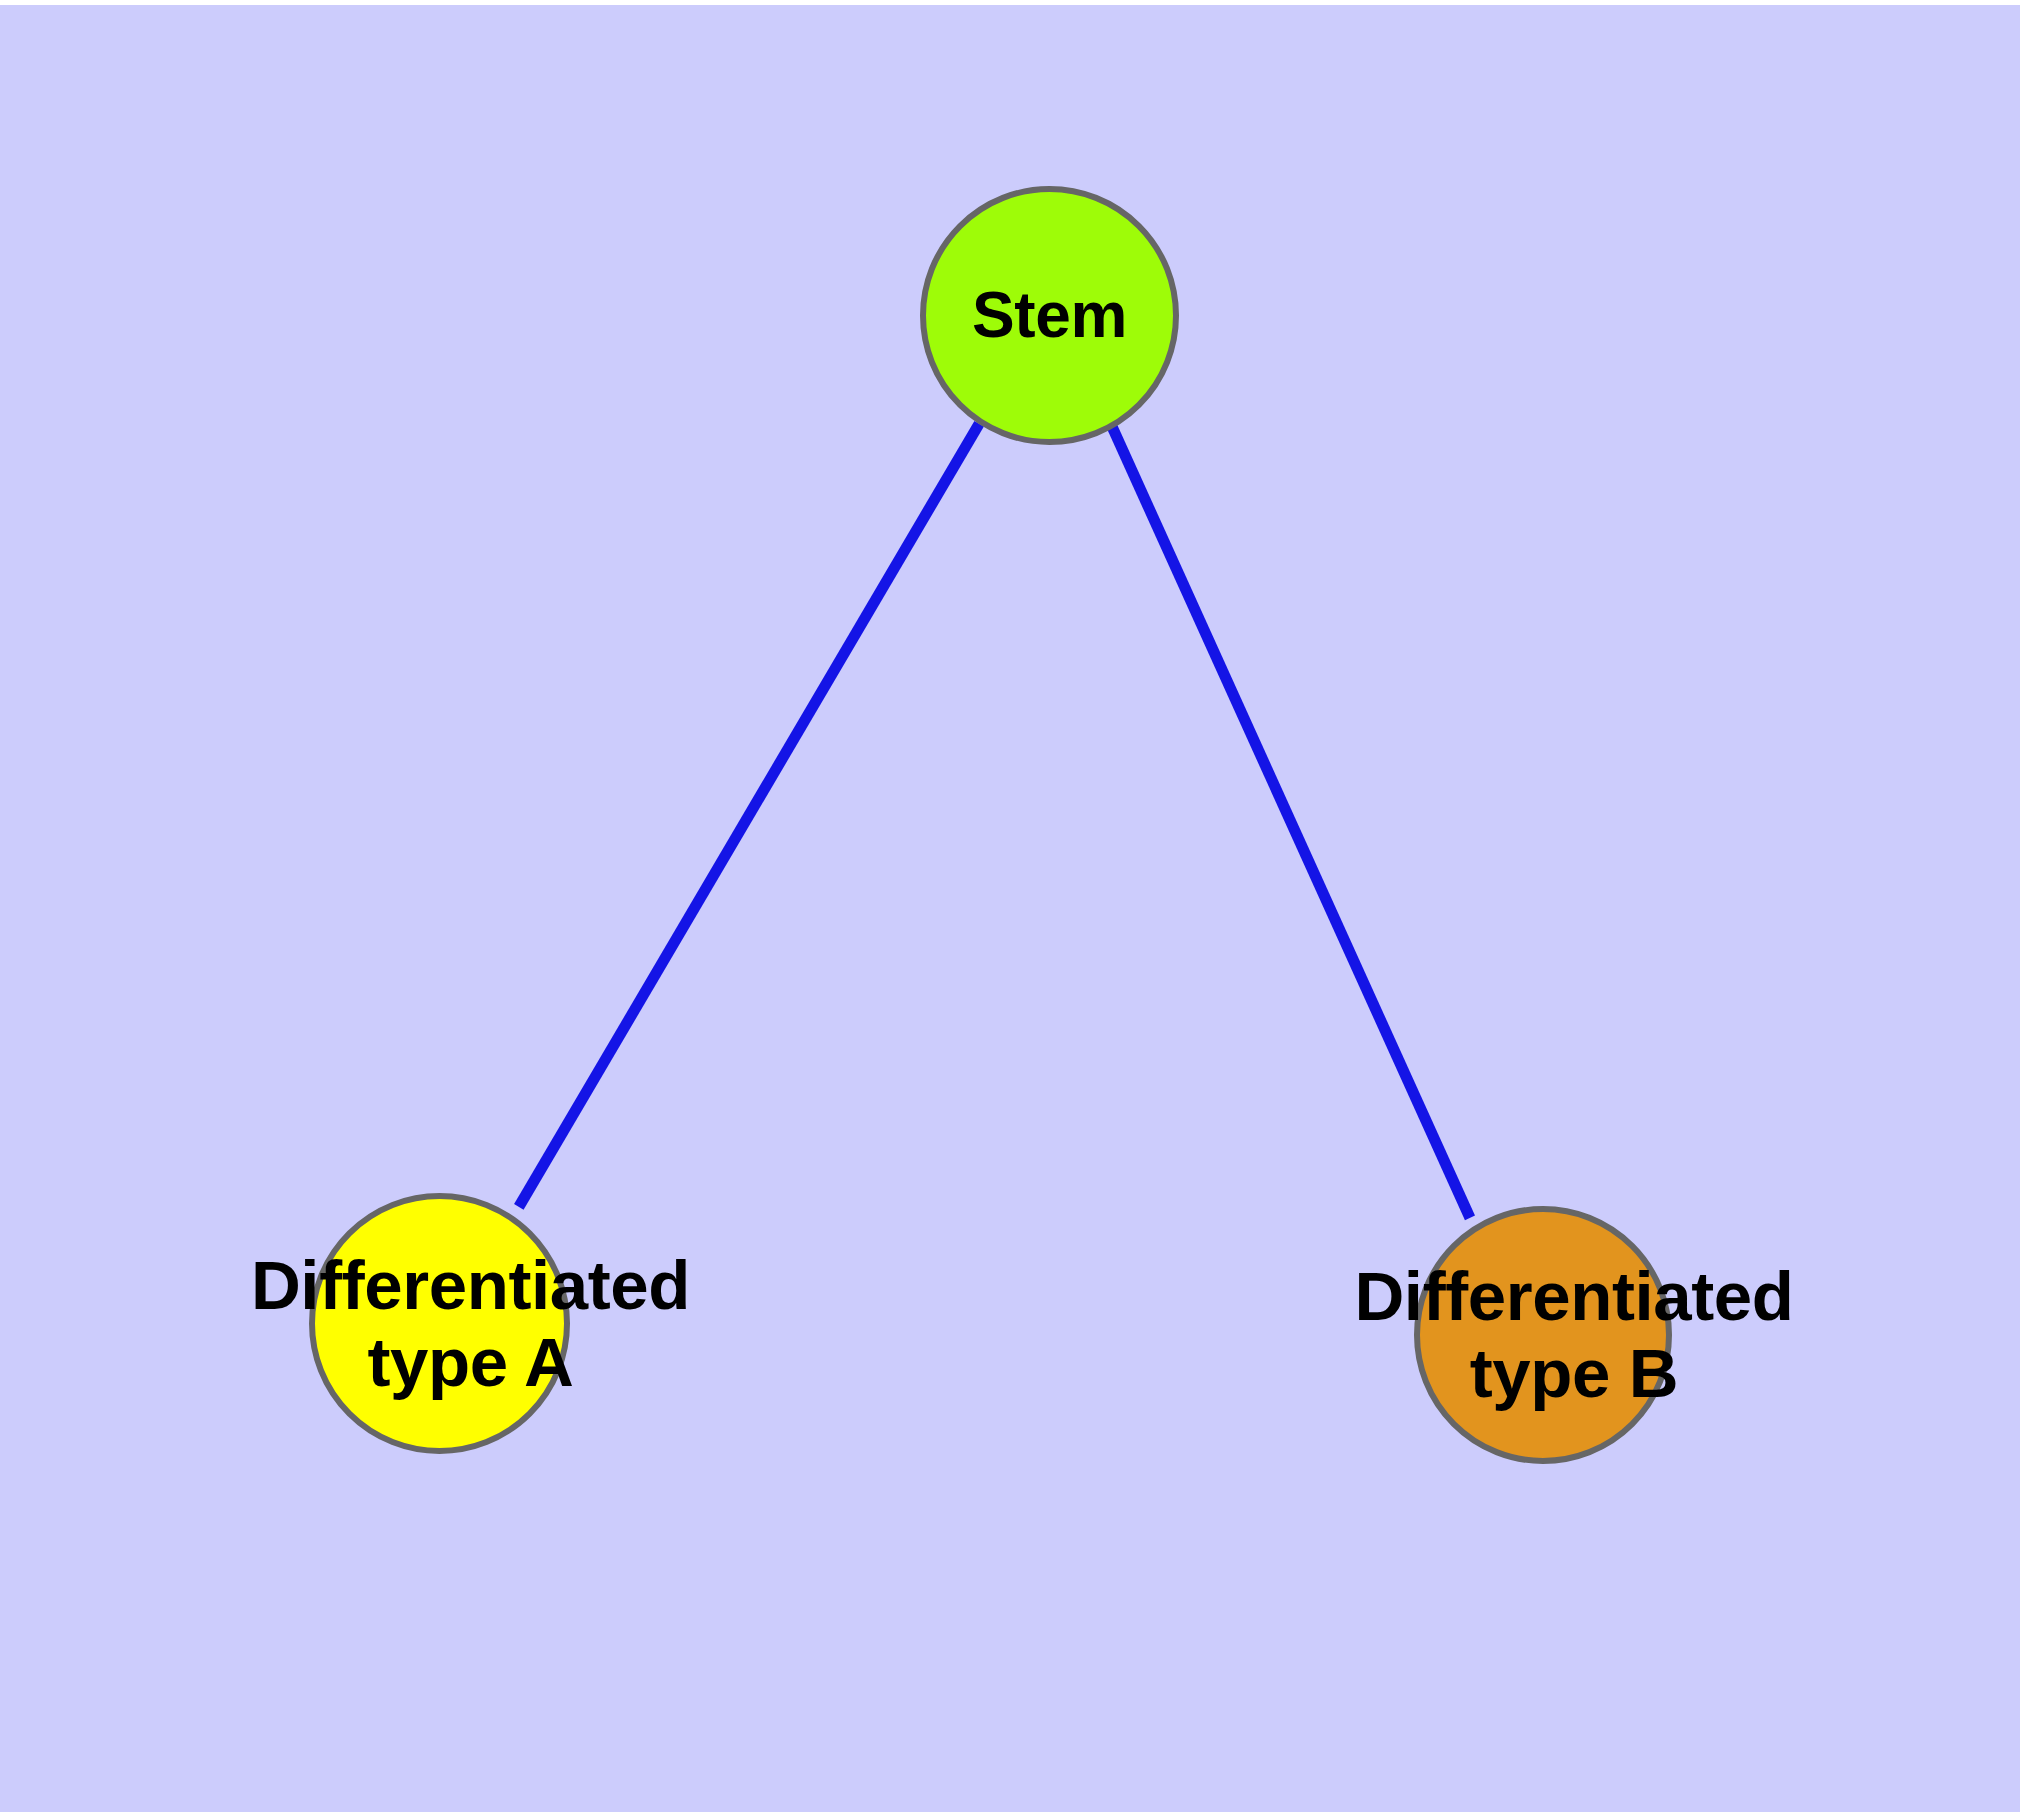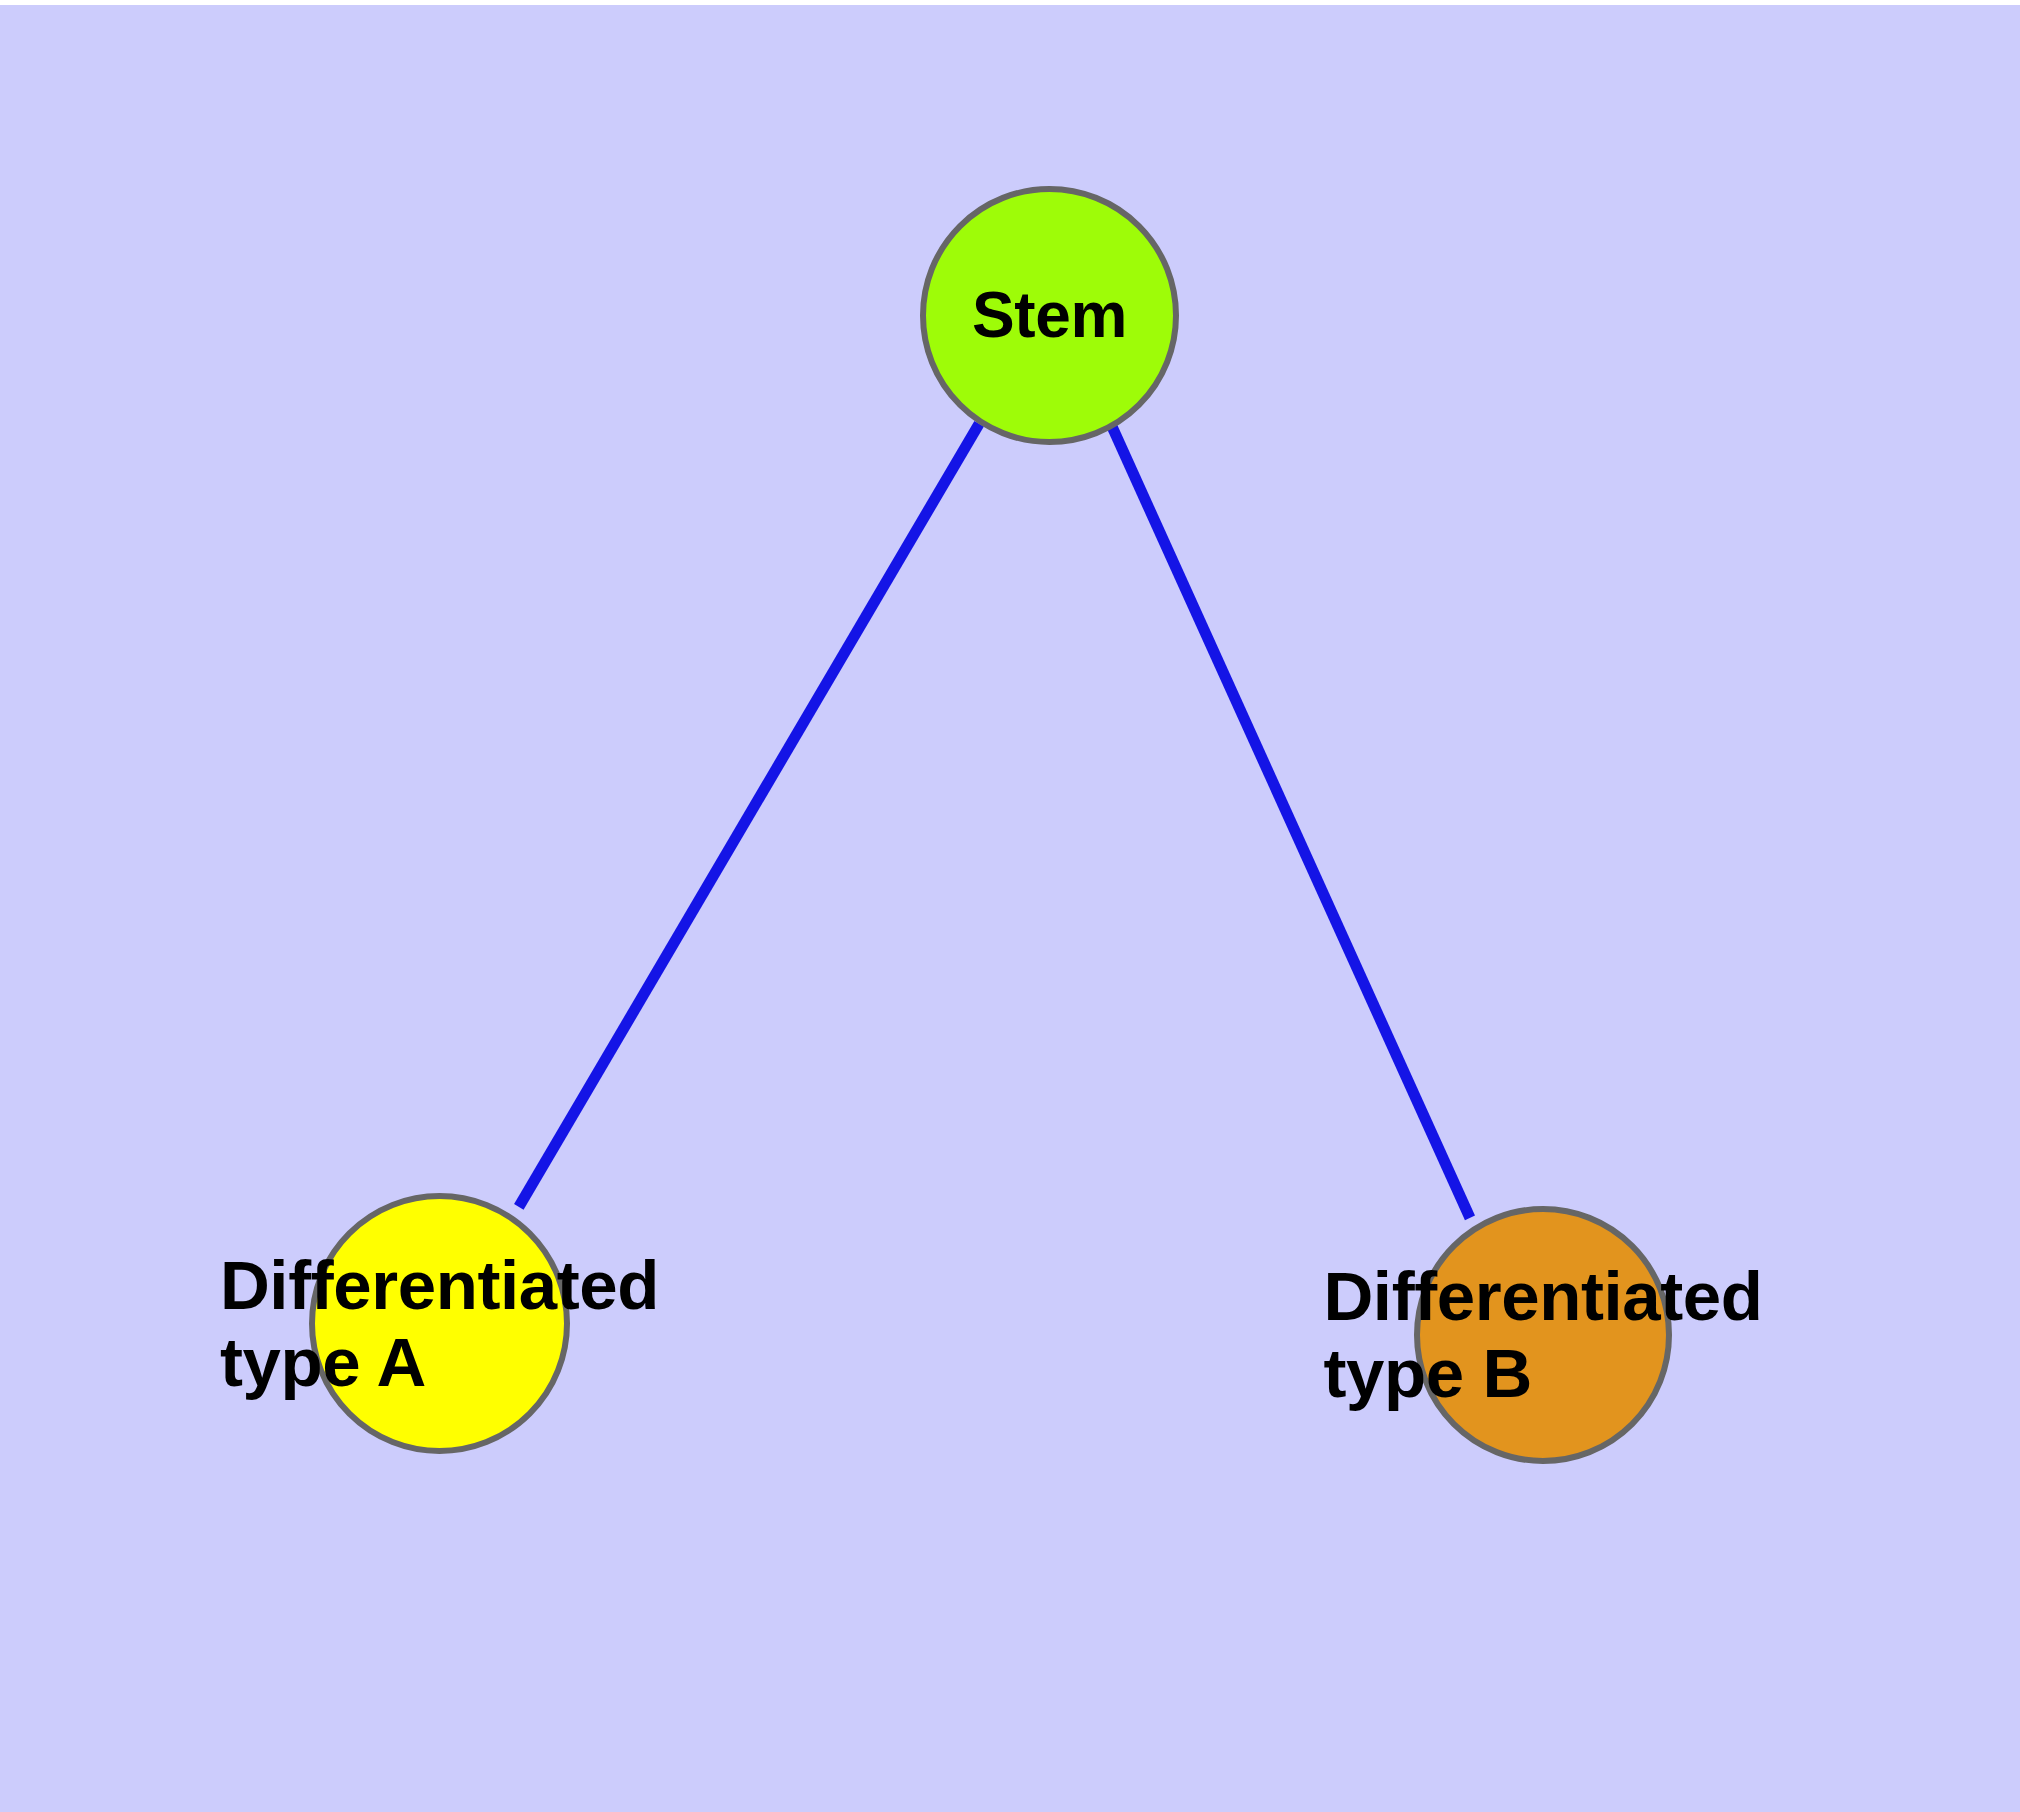--- a/index.html
+++ b/index.html
@@ -42,27 +42,28 @@
     box-sizing: border-box;
     border-style: solid;
   }
   .node-label {
     position: absolute;
     left: 50%;
     top: 50%;
     transform: translate(-50%, -50%);
     color: #000000;
     font-weight: bold;
+    text-align: center;
     white-space: pre;
     line-height: 1.12;
     letter-spacing: -0.4px;
     pointer-events: none;
   }
   .label-stem { font-size: 64px; }
-  .label-wide { font-size: 69px; }
+  .label-wide { font-size: 69px; margin-left: 31px; }
 </style>
 </head>
 <body style="width: 2021px; height: 1812px;">
 
 <div id="graph-canvas" style="width: 2021px; height: 1812px; background: rgb(255, 255, 255);">
   <div id="graph-plot-area" style="background: rgb(204, 204, 252);">
 
     <svg id="edge-layer" viewBox="0 0 2384 2132" preserveAspectRatio="none" aria-hidden="true">
         <line x1="1155" y1="494" x2="612" y2="1418" stroke="#1414e6" stroke-width="13" stroke-linecap="butt"></line>
         <line x1="1312" y1="498" x2="1734" y2="1431" stroke="#1414e6" stroke-width="13" stroke-linecap="butt"></line>

